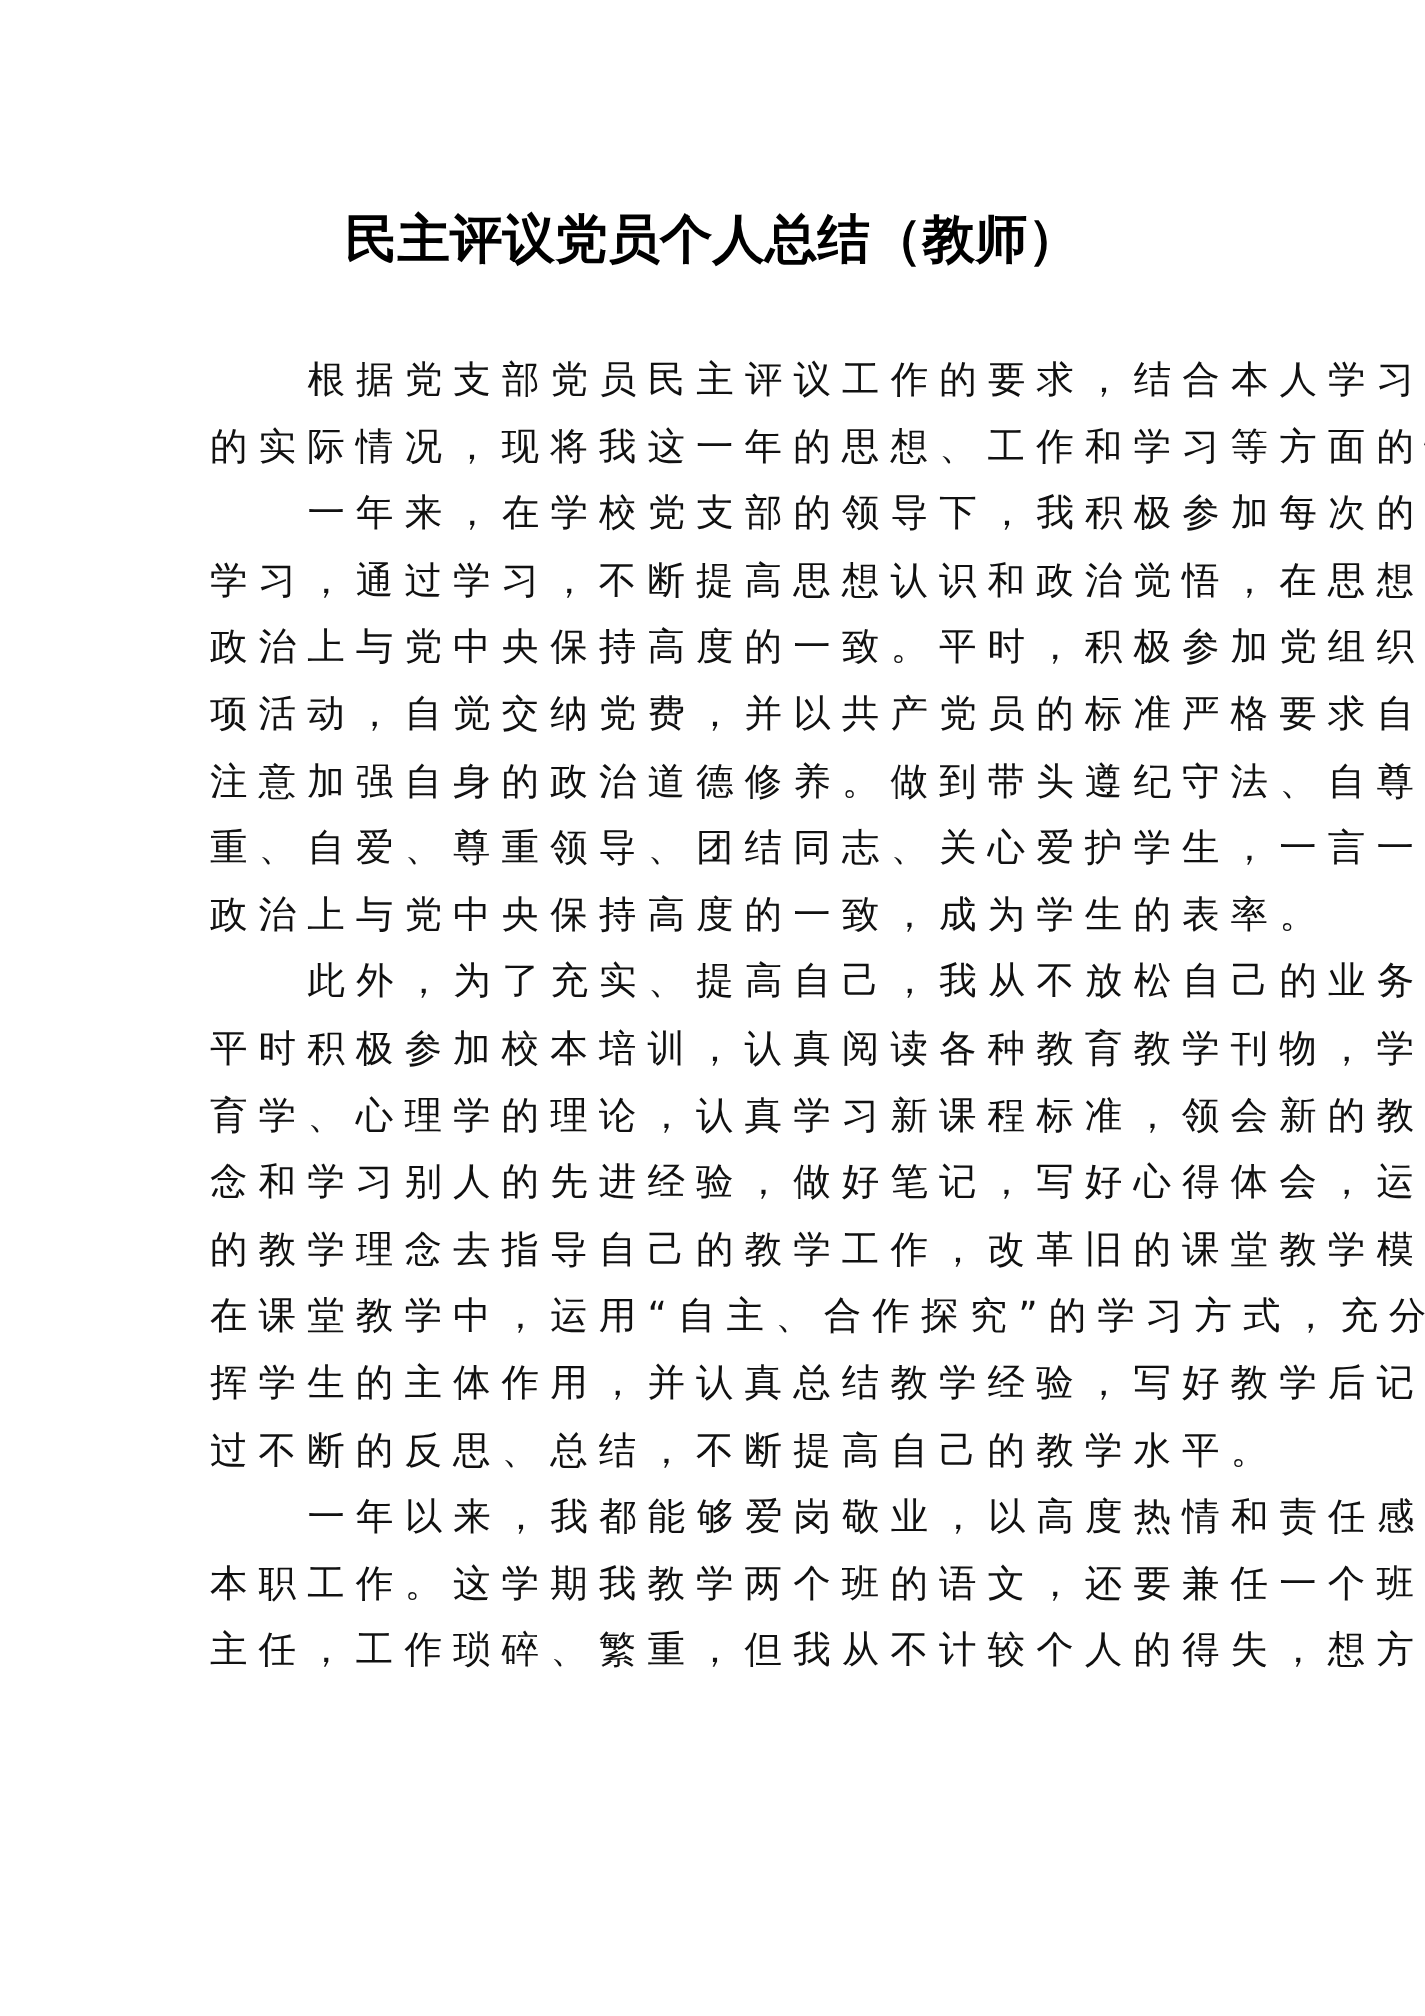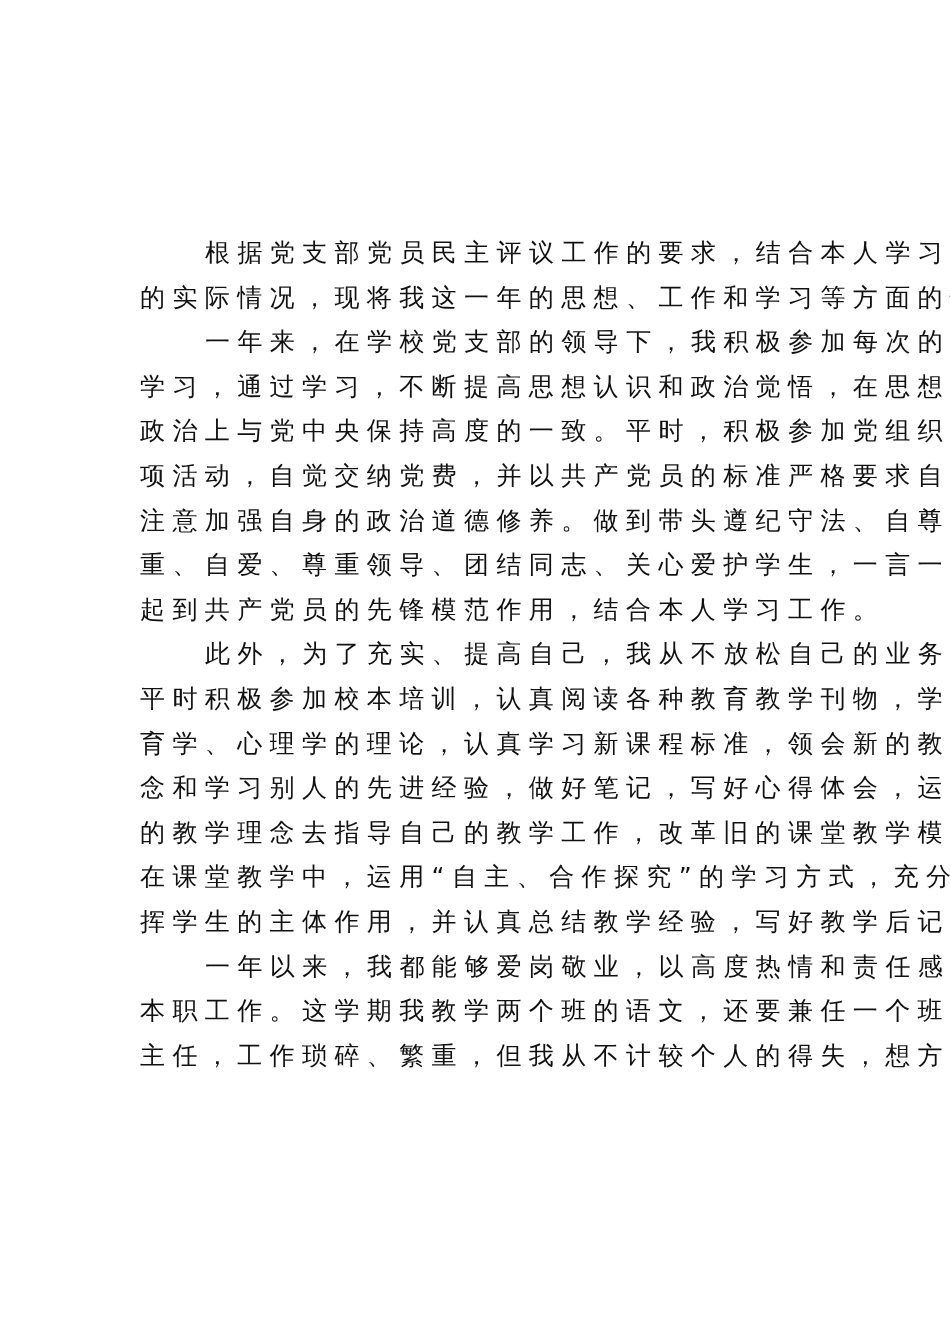--- a/index.html
+++ b/index.html
@@ -57,43 +57,45 @@
       white-space: nowrap;
     }
     .line.first {
       padding-left: 65px;
     }
   </style>
 </head>
 <body>
 
 <div class="page">
+  <div class="title">民主评议党员个人总结（教师）</div>
 
   <div class="body">
     <div class="para" style="text-indent:0">
       <span class="line first">根据党支部党员民主评议工作的要求，结合本人学习工作</span>
       <span class="line">的实际情况，现将我这一年的思想、工作和学习等方面的情况</span>
     </div>
     <div class="para" style="text-indent:0">
       <span class="line first">一年来，在学校党支部的领导下，我积极参加每次的政治</span>
       <span class="line">学习，通过学习，不断提高思想认识和政治觉悟，在思想上、</span>
       <span class="line">政治上与党中央保持高度的一致。平时，积极参加党组织的各</span>
       <span class="line">项活动，自觉交纳党费，并以共产党员的标准严格要求自己，</span>
       <span class="line">注意加强自身的政治道德修养。做到带头遵纪守法、自尊、自</span>
       <span class="line">重、自爱、尊重领导、团结同志、关心爱护学生，一言一行都</span>
-      <span class="line">起到共产党员的先锋模范作用，结合本人学习工作。</span>
+      <span class="line">政治上与党中央保持高度的一致，成为学生的表率。</span>
     </div>
     <div class="para" style="text-indent:0">
       <span class="line first">此外，为了充实、提高自己，我从不放松自己的业务学习</span>
       <span class="line">平时积极参加校本培训，认真阅读各种教育教学刊物，学习教</span>
       <span class="line">育学、心理学的理论，认真学习新课程标准，领会新的教学理</span>
       <span class="line">念和学习别人的先进经验，做好笔记，写好心得体会，运用新</span>
       <span class="line">的教学理念去指导自己的教学工作，改革旧的课堂教学模式。</span>
       <span class="line">在课堂教学中，运用“自主、合作探究”的学习方式，充分发</span>
       <span class="line">挥学生的主体作用，并认真总结教学经验，写好教学后记，通</span>
+      <span class="line">过不断的反思、总结，不断提高自己的教学水平。</span>
     </div>
     <div class="para" style="text-indent:0">
       <span class="line first">一年以来，我都能够爱岗敬业，以高度热情和责任感做好</span>
       <span class="line">本职工作。这学期我教学两个班的语文，还要兼任一个班的班</span>
       <span class="line">主任，工作琐碎、繁重，但我从不计较个人的得失，想方设法</span>
     </div>
   </div>
 </div>
 
 </body></html>

